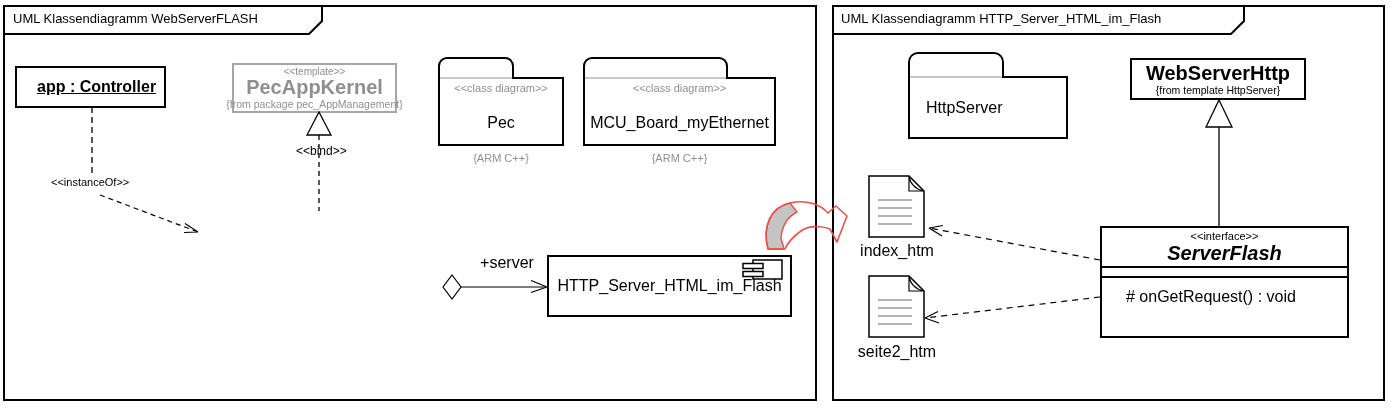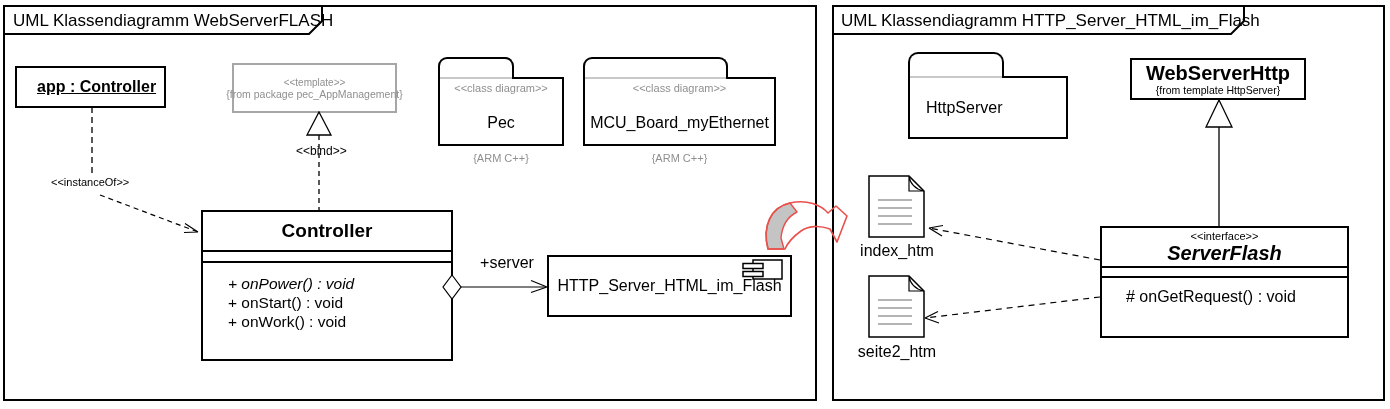--- a/index.html
+++ b/index.html
@@ -4,21 +4,21 @@
 <style>
   html,body{margin:0;padding:0;background:#fff;}
   *{box-sizing:border-box;}
   #canvas{
     position:relative;width:1390px;height:409px;background:#fff;overflow:hidden;
     font-family:"Liberation Sans", sans-serif;color:#000;
   }
   .abs{position:absolute;}
   .frame{position:absolute;border:2px solid #000;background:transparent;}
   .box{position:absolute;border:2px solid #000;background:#fff;}
-  .tab-title{position:absolute;font-size:17px;white-space:nowrap;}
+  .tab-title{position:absolute;font-size:13px;white-space:nowrap;}
   .center{display:flex;align-items:center;justify-content:center;}
   .col-center{display:flex;flex-direction:column;align-items:center;justify-content:center;}
   .gray{color:#8f8f8f;}
   .small{font-size:10.5px;line-height:12px;white-space:nowrap;}
   .pkg-tab{position:absolute;border:2px solid #000;border-bottom:none;border-radius:9px 9px 0 0;background:#fff;}
   .pkg-body{position:absolute;border:2px solid #000;background:#fff;
     display:flex;flex-direction:column;justify-content:space-between;align-items:center;
     padding:3px 0 5px 0;gap:20px;}
   .pkg-topline{position:absolute;height:2px;background:#c8c8c8;z-index:2;}
   .pkg-name{font-size:16px;white-space:nowrap;}
@@ -47,20 +47,21 @@
     <line x1="4" y1="0" x2="4" y2="66" stroke="#000" stroke-width="1.3" stroke-dasharray="6,4"></line>
   </svg>
   <div class="lbl" style="left:51px;top:176px;font-size:11px;">&lt;&lt;instanceOf&gt;&gt;</div>
   <svg class="abs" style="left:95px;top:188px;" width="112" height="50">
     <line x1="5" y1="7" x2="103" y2="44" stroke="#000" stroke-width="1.2" stroke-dasharray="5,4"></line>
     <path d="M103,44 L90,35.5 M103,44 L89,44.5" stroke="#000" stroke-width="1.2" fill="none"></path>
   </svg>
 
   <div class="box col-center" style="left:232px;top:63px;width:165px;height:50px;border-color:#a6a6a6;">
     <div class="gray" style="font-size:10px;line-height:11px;">&lt;&lt;template&gt;&gt;</div>
+    <div class="gray" style="font-size:20px;line-height:21px;font-weight:bold;">PecAppKernel</div>
     <div class="gray small">{from package pec_AppManagement}</div>
   </div>
 
   <svg class="abs" style="left:300px;top:111px;" width="38" height="102">
     <line x1="19" y1="24" x2="19" y2="100" stroke="#000" stroke-width="1.3" stroke-dasharray="5,4"></line>
     <polygon points="19,1 31,24 7,24" fill="#fff" stroke="#000" stroke-width="1.3"></polygon>
   </svg>
   <div class="lbl" style="left:296px;top:144px;font-size:12px;">&lt;&lt;bind&gt;&gt;</div>
 
   <div class="pkg-tab" style="left:438px;top:57px;width:76px;height:22px;"></div>
@@ -72,31 +73,20 @@
   <div class="pkg-topline" style="left:440px;top:77px;width:72px;"></div>
 
   <div class="pkg-tab" style="left:583px;top:57px;width:145px;height:22px;"></div>
   <div class="pkg-body" style="left:583px;top:77px;width:193px;height:69px;">
     <div class="gray" style="font-size:11px;">&lt;&lt;class diagram&gt;&gt;</div>
     <div class="pkg-name">MCU_Board_myEthernet</div>
     <div class="gray" style="font-size:11px;">{ARM C++}</div>
   </div>
   <div class="pkg-topline" style="left:585px;top:77px;width:141px;"></div>
 
-  <div class="box" style="left:201px;top:210px;width:252px;height:151px;">
-    <div class="name-comp" style="height:40px;">
-      <div style="font-size:19px;font-weight:bold;">Controller</div>
-    </div>
-    <div class="attr-comp" style="height:11px;"></div>
-    <div class="ops-comp" style="padding:11px 0 0 25px;">
-      <div style="font-style:italic;">+ onPower() : void</div>
-      <div>+ onStart() : void</div>
-      <div>+ onWork() : void</div>
-    </div>
-  </div>
 
   <svg class="abs" style="left:436px;top:270px;" width="114" height="34">
     <line x1="25" y1="17" x2="110" y2="17" stroke="#000" stroke-width="1.2"></line>
     <polygon points="16,5 25,17 16,29 7,17" fill="#fff" stroke="#000" stroke-width="1.2"></polygon>
     <path d="M111,17 L95,10.5 M111,17 L95,22.5" stroke="#000" stroke-width="1.2" fill="none"></path>
   </svg>
   <div class="lbl" style="left:472px;top:254px;width:70px;text-align:center;font-size:16px;">+server</div>
 
   <div class="box center" style="left:547px;top:255px;width:245px;height:62px;align-items:center;">
     <span style="font-size:16px;white-space:nowrap;">HTTP_Server_HTML_im_Flash</span>

